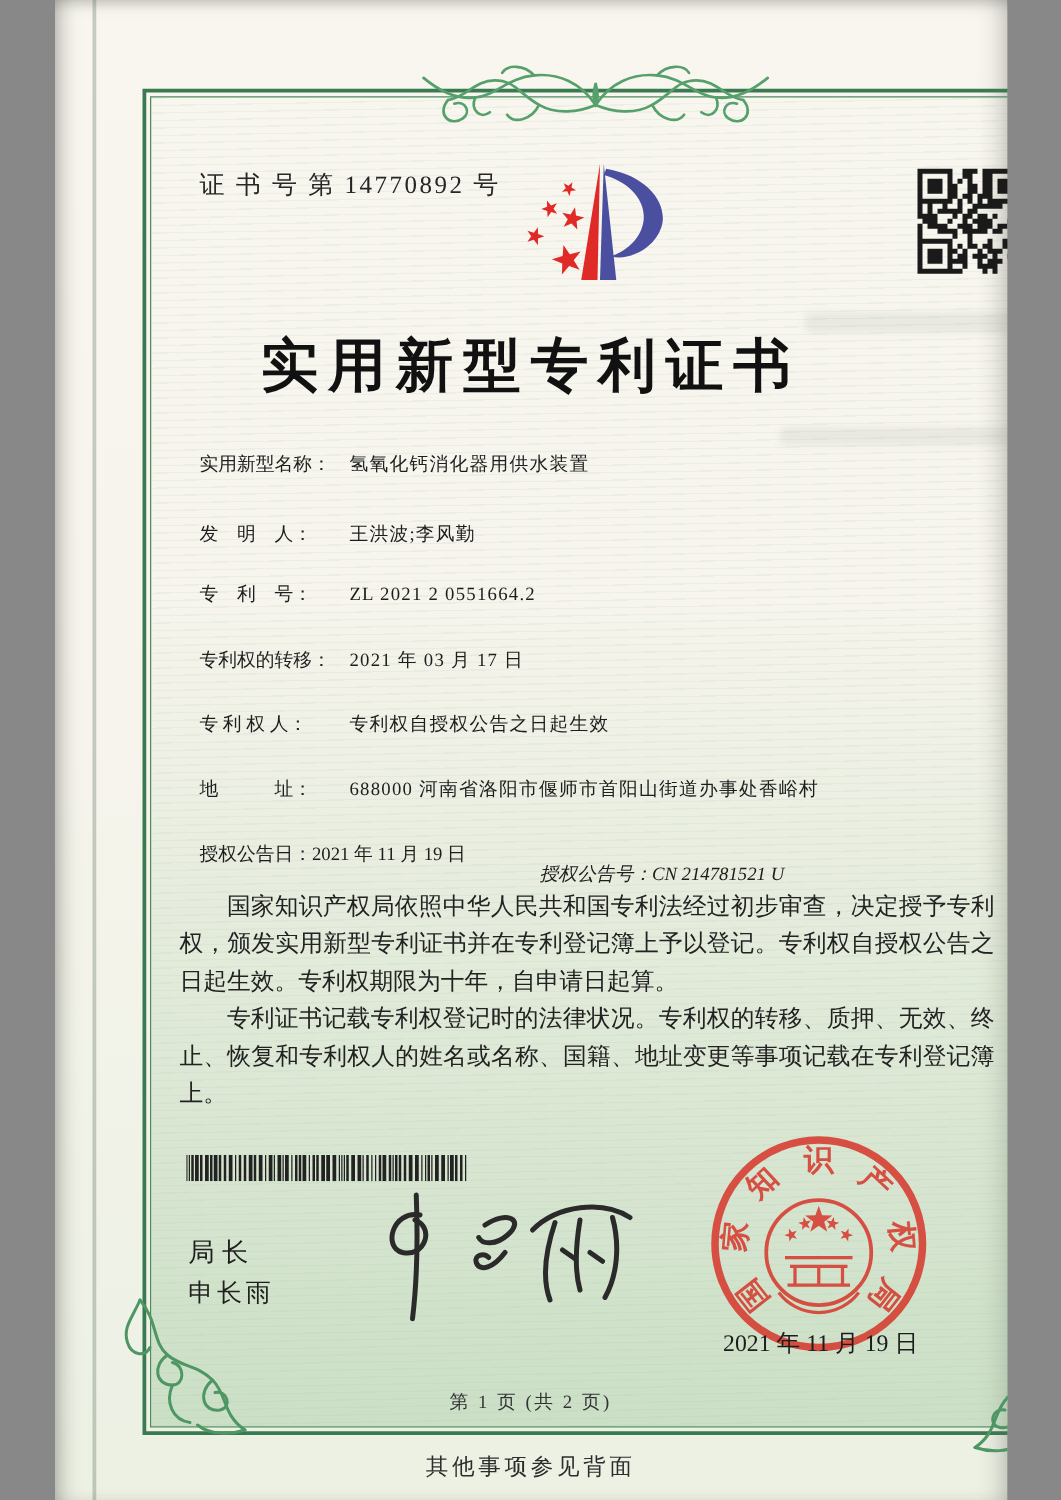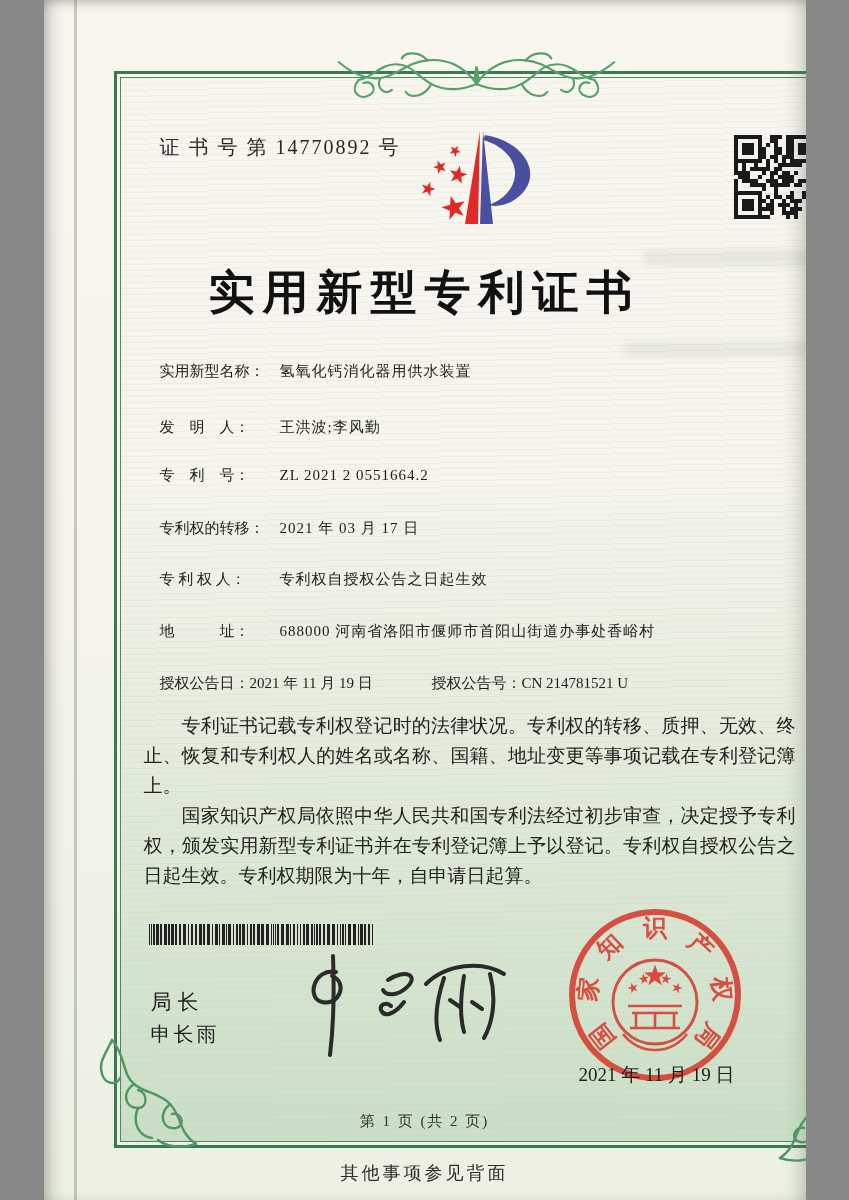--- a/index.html
+++ b/index.html
@@ -17,21 +17,21 @@
     background:
       linear-gradient(180deg,rgba(200,225,195,0) 38%,rgba(183,212,178,.30) 68%,rgba(166,203,164,.48) 100%),
       repeating-linear-gradient(179deg,rgba(110,170,125,.085) 0 1px,rgba(255,255,255,0) 1px 6px);
   }
   .ghost{position:absolute;background:rgba(120,120,120,.10);filter:blur(3px);border-radius:4px;}
   .cert-no{position:absolute;left:116px;top:134px;font-size:20px;letter-spacing:2px;color:#262626;}
   .title{position:absolute;left:0;top:262px;width:100%;text-align:center;font-size:46px;font-weight:700;letter-spacing:8px;color:#111;}
   .field{position:absolute;left:116px;font-size:15px;color:#1d1d1d;white-space:nowrap;}
   .field .flabel{display:inline-block;min-width:120px;}
   .field .fvalue{letter-spacing:1px;}
-  .grant-no{position:absolute;left:272px;top:0;white-space:nowrap;}
+  .grant-no{position:absolute;left:272px;top:16px;white-space:nowrap;font-style:italic;}
   .paras{position:absolute;left:100px;top:711px;width:652px;font-size:19px;line-height:30px;text-align:justify;color:#222;}
   .paras p{margin:0;text-indent:2em;}
   .sig-title{position:absolute;left:107px;top:988px;font-size:21px;letter-spacing:6px;}
   .sig-name{position:absolute;left:107px;top:1021px;font-size:20px;letter-spacing:3px;}
   .page-info{position:absolute;left:0;top:1112px;width:100%;text-align:center;font-size:15px;letter-spacing:2px;color:#333;}
   .back-note{position:absolute;left:0;top:1161px;width:100%;text-align:center;font-size:18px;letter-spacing:3px;color:#2c2c2c;}
   .seal-date{position:absolute;left:520px;top:1062px;width:186px;text-align:center;font-size:19px;color:#1c1c1c;white-space:nowrap;}
   svg{display:block;}
 </style>
 </head>
@@ -131,22 +131,22 @@
   </div>
 
   <div class="field" style="top:674px;width:640px;">
     <span>授权公告日：</span><span>2021 年 11 月 19 日</span>
     <span class="grant-no">
       <span>授权公告号：</span><span>CN 214781521 U</span>
     </span>
   </div>
 
   <div class="paras">
+    <p>国家知识产权局依照中华人民共和国专利法经过初步审查，决定授予专利权，颁发实用新型专利证书并在专利登记簿上予以登记。专利权自授权公告之日起生效。专利权期限为十年，自申请日起算。</p>
     <p>专利证书记载专利权登记时的法律状况。专利权的转移、质押、无效、终止、恢复和专利权人的姓名或名称、国籍、地址变更等事项记载在专利登记簿上。</p>
-    <p>国家知识产权局依照中华人民共和国专利法经过初步审查，决定授予专利权，颁发实用新型专利证书并在专利登记簿上予以登记。专利权自授权公告之日起生效。专利权期限为十年，自申请日起算。</p>
   </div>
 
   <svg id="barcode" style="position:absolute;left:105px;top:924px;" width="228" height="21" viewBox="0 0 228 21">
       <path d="M0,0h1v21h-1zM2,0h1v21h-1zM4,0h2v21h-2zM7,0h3v21h-3zM11,0h2v21h-2zM15,0h3v21h-3zM19,0h2v21h-2zM22,0h3v21h-3zM26,0h2v21h-2zM30,0h2v21h-2zM34,0h3v21h-3zM39,0h1v21h-1zM42,0h2v21h-2zM46,0h2v21h-2zM50,0h3v21h-3zM54,0h2v21h-2zM58,0h3v21h-3zM63,0h1v21h-1zM66,0h3v21h-3zM70,0h1v21h-1zM73,0h3v21h-3zM77,0h1v21h-1zM79,0h3v21h-3zM84,0h1v21h-1zM87,0h2v21h-2zM90,0h2v21h-2zM93,0h3v21h-3zM98,0h1v21h-1zM101,0h2v21h-2zM104,0h2v21h-2zM108,0h3v21h-3zM112,0h3v21h-3zM117,0h3v21h-3zM122,0h1v21h-1zM124,0h1v21h-1zM126,0h1v21h-1zM128,0h2v21h-2zM132,0h3v21h-3zM137,0h3v21h-3zM141,0h1v21h-1zM144,0h2v21h-2zM148,0h1v21h-1zM151,0h1v21h-1zM154,0h2v21h-2zM157,0h3v21h-3zM162,0h2v21h-2zM165,0h1v21h-1zM167,0h2v21h-2zM170,0h2v21h-2zM174,0h2v21h-2zM178,0h3v21h-3zM183,0h3v21h-3zM188,0h1v21h-1zM191,0h1v21h-1zM193,0h2v21h-2zM196,0h1v21h-1zM199,0h3v21h-3zM204,0h3v21h-3zM209,0h1v21h-1zM211,0h3v21h-3zM215,0h2v21h-2zM219,0h2v21h-2zM223,0h1v21h-1z" fill="#222"></path>
     </svg>
 
   <div class="sig-title">局长</div>
   <div class="sig-name">申长雨</div>
 
   <svg style="position:absolute;left:248px;top:952px;" width="215" height="110" viewBox="0 0 215 110">

